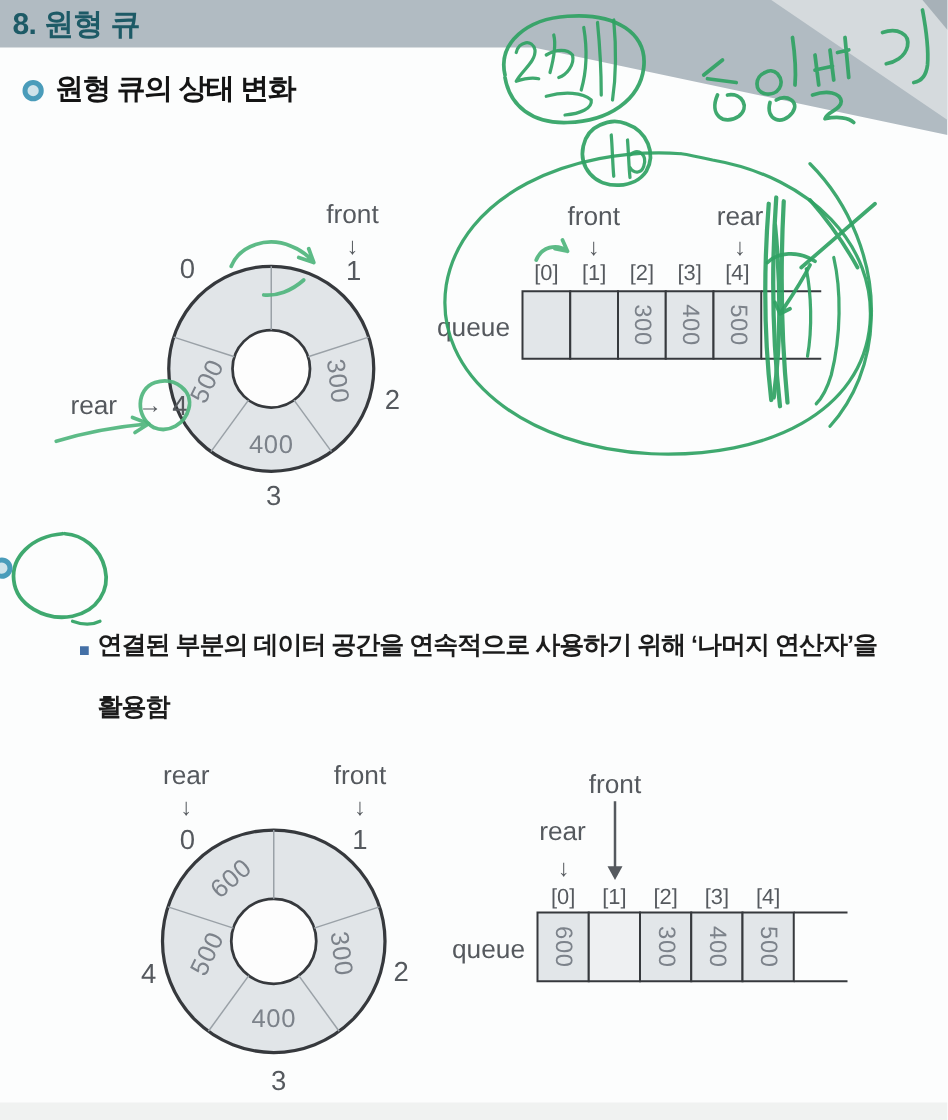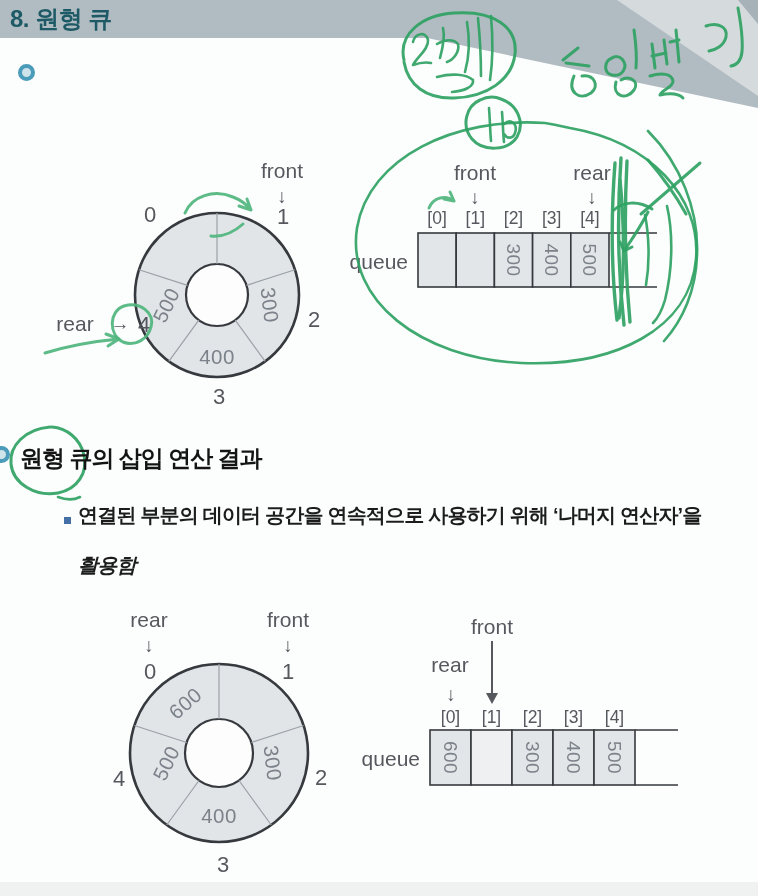--- a/index.html
+++ b/index.html
@@ -24,21 +24,21 @@
     position:absolute;width:9px;height:9px;border-radius:50%;
     background:#cfe3ea;border:4px solid #4a9cba;z-index:3;
   }
   .sec1-bullet{left:18px;top:64px;}
   .sec2-bullet{left:-7px;top:446px;}
   .body-line{
     position:absolute;left:78px;font-size:20px;font-weight:bold;color:#1c1c1c;
     letter-spacing:-0.8px;z-index:3;white-space:nowrap;text-align:center;
   }
   .body-line1{top:502px;}
-  .body-line2{top:552px;font-style:italic;}
+  .body-line2{top:552px;}
   .body-bullet{
     position:absolute;left:64px;top:517px;width:7px;height:7px;background:#4470a6;z-index:3;
   }
   .diag-label{fill:#55595e;font-size:21px;}
   .diag-index{fill:#55595e;font-size:22px;}
   .cell-index{fill:#55595e;font-size:17.5px;}
   .cell-val{fill:#7c828a;font-size:19px;letter-spacing:0.5px;}
   .ring-val{fill:#7c828a;font-size:20.5px;letter-spacing:0.5px;}
   .arrow-glyph{fill:#55595e;font-size:19px;}
   .ink{stroke:#2fa263;stroke-width:3;fill:none;stroke-linecap:round;stroke-linejoin:round;opacity:0.92;}
@@ -222,21 +222,21 @@
       <g>
         <path class="ink" d="M 50 427 C 25 429 9 446 11 464 C 13 484 36 497 58 493 C 78 489 88 472 84 455 C 80 438 66 428 52 427"></path>
         <path class="ink ink-thin" d="M 58 497 C 66 500 74 500 80 497"></path>
       </g>
     </g>
   </svg>
 
   <div class="title-text">8. 원형 큐</div>
 
   <span class="sec-bullet sec1-bullet"></span>
+  <div class="sec-heading sec1-heading">원형 큐의 상태 변화</div>
 
   <span class="sec-bullet sec2-bullet"></span>
-  <div class="sec-heading sec2-heading">원형 큐의 삽입 연산 결과</div>
 
   <span class="body-bullet"></span>
   <div class="body-line body-line1">연결된 부분의 데이터 공간을 연속적으로 사용하기 위해 ‘나머지 연산자’을</div>
   <div class="body-line body-line2">활용함</div>
 
 </div>
 
 </body></html>

